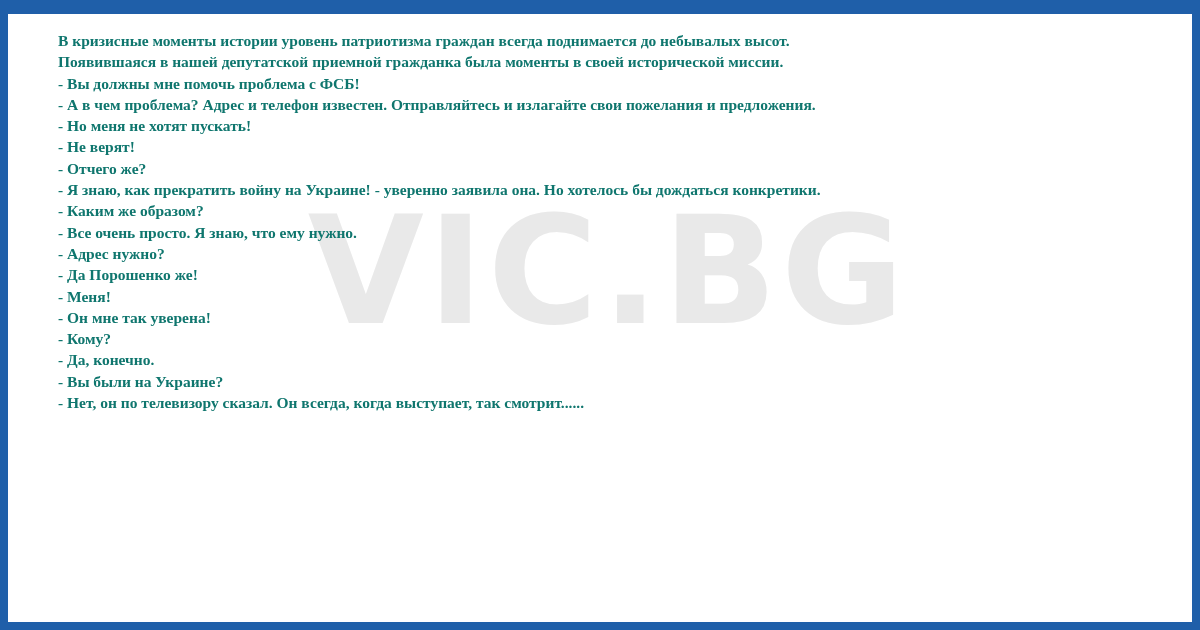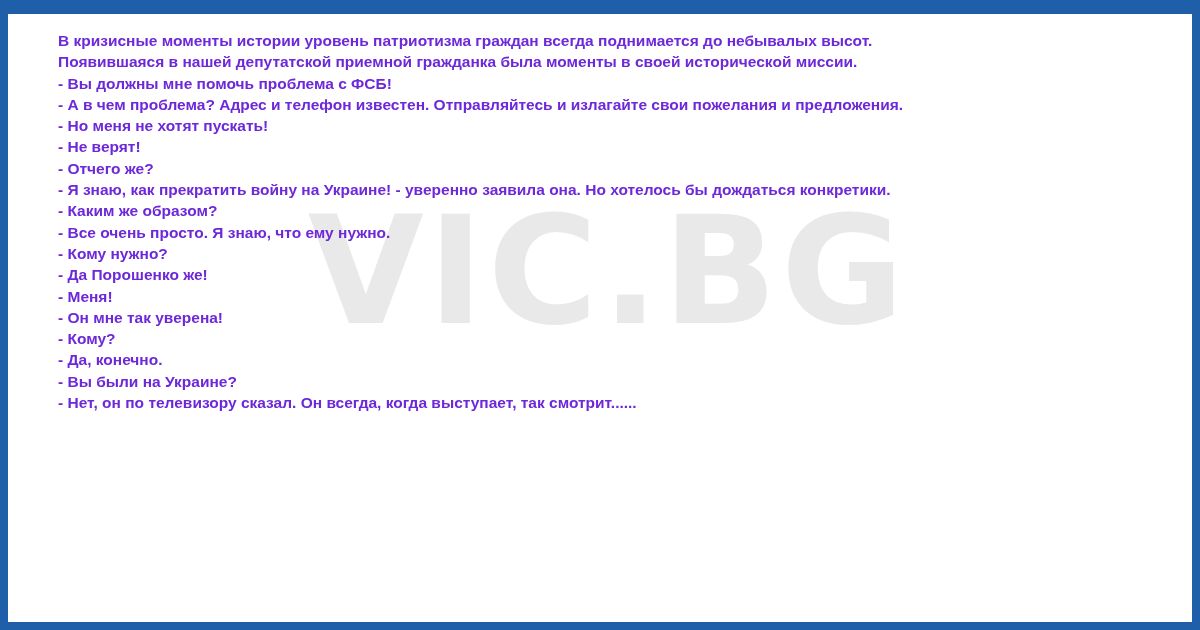--- a/index.html
+++ b/index.html
@@ -50,24 +50,24 @@
     z-index: 0;
   }
   .content {
     position: absolute;
     left: 50px;
     top: 30px;
     width: 1090px;
     z-index: 2;
   }
   .line {
-    font-family: Liberation Sans, sans-serif;
+    font-family: Liberation Serif, serif;
     font-size: 15.5px;
     font-weight: bold;
-    color: #6d28d9;
+    color: #0f766e;
     line-height: 21.3px;
     white-space: normal;
     word-wrap: break-word;
     letter-spacing: 0px;
   }
 </style>
 </head>
 <body>
 
 <div class="page">
@@ -80,21 +80,21 @@
     <div class="line">В кризисные моменты истории уровень патриотизма граждан всегда поднимается до небывалых высот.</div>
     <div class="line">Появившаяся в нашей депутатской приемной гражданка была моменты в своей исторической миссии.</div>
     <div class="line">- Вы должны мне помочь проблема с ФСБ!</div>
     <div class="line">- А в чем проблема? Адрес и телефон известен. Отправляйтесь и излагайте свои пожелания и предложения.</div>
     <div class="line">- Но меня не хотят пускать!</div>
     <div class="line">- Не верят!</div>
     <div class="line">- Отчего же?</div>
     <div class="line">- Я знаю, как прекратить войну на Украине! - уверенно заявила она. Но хотелось бы дождаться конкретики.</div>
     <div class="line">- Каким же образом?</div>
     <div class="line">- Все очень просто. Я знаю, что ему нужно.</div>
-    <div class="line">- Кому нужно?</div>
+    <div class="line">- Адрес нужно?</div>
     <div class="line">- Да Порошенко же!</div>
     <div class="line">- Меня!</div>
     <div class="line">- Он мне так уверена!</div>
     <div class="line">- Кому?</div>
     <div class="line">- Да, конечно.</div>
     <div class="line">- Вы были на Украине?</div>
     <div class="line">- Нет, он по телевизору сказал. Он всегда, когда выступает, так смотрит......</div>
   </div>
 
 </div>

